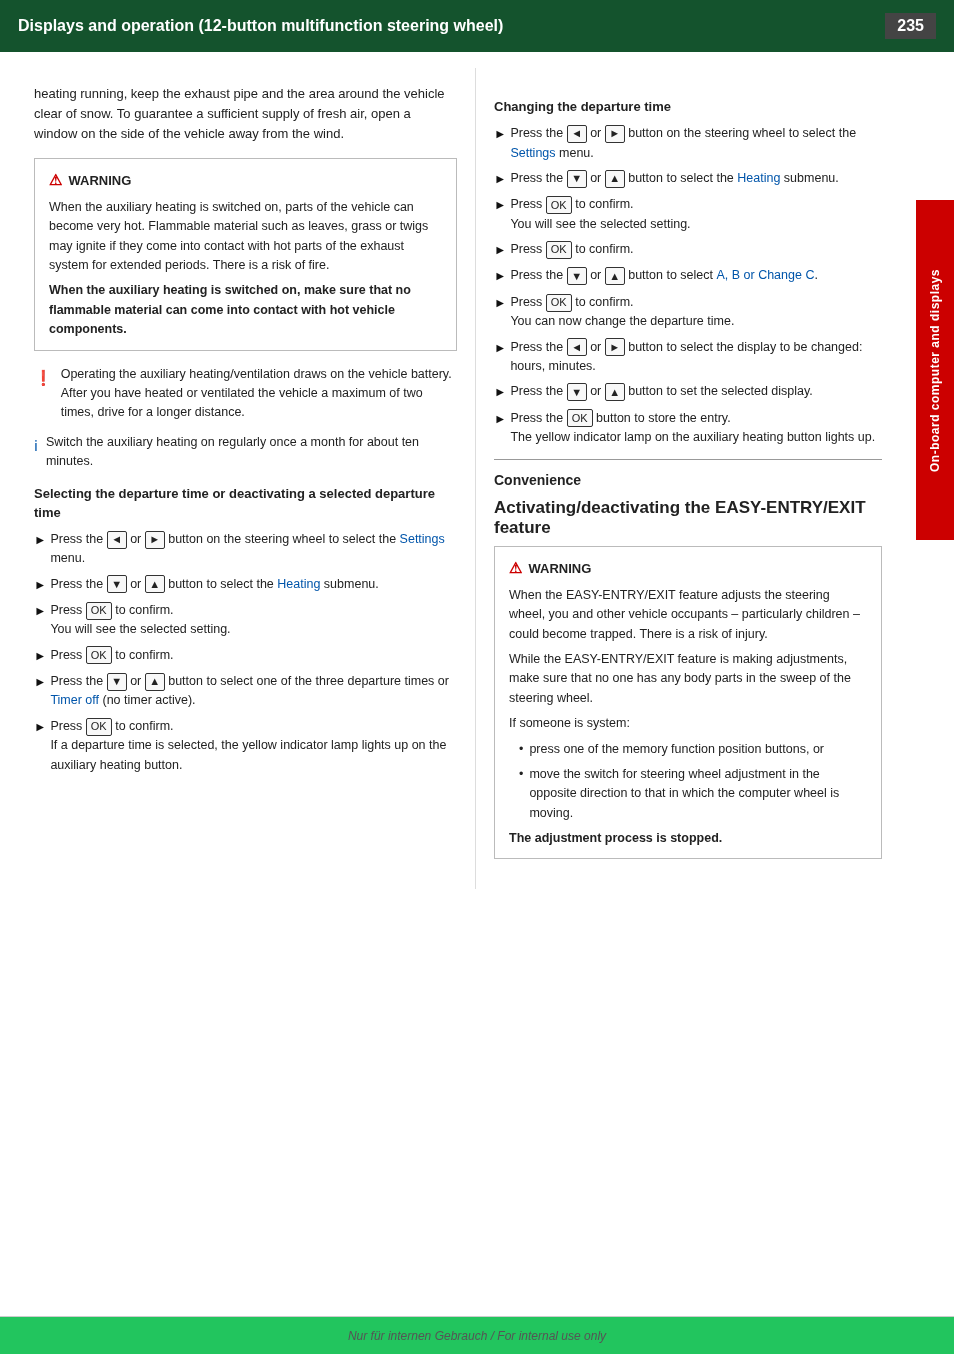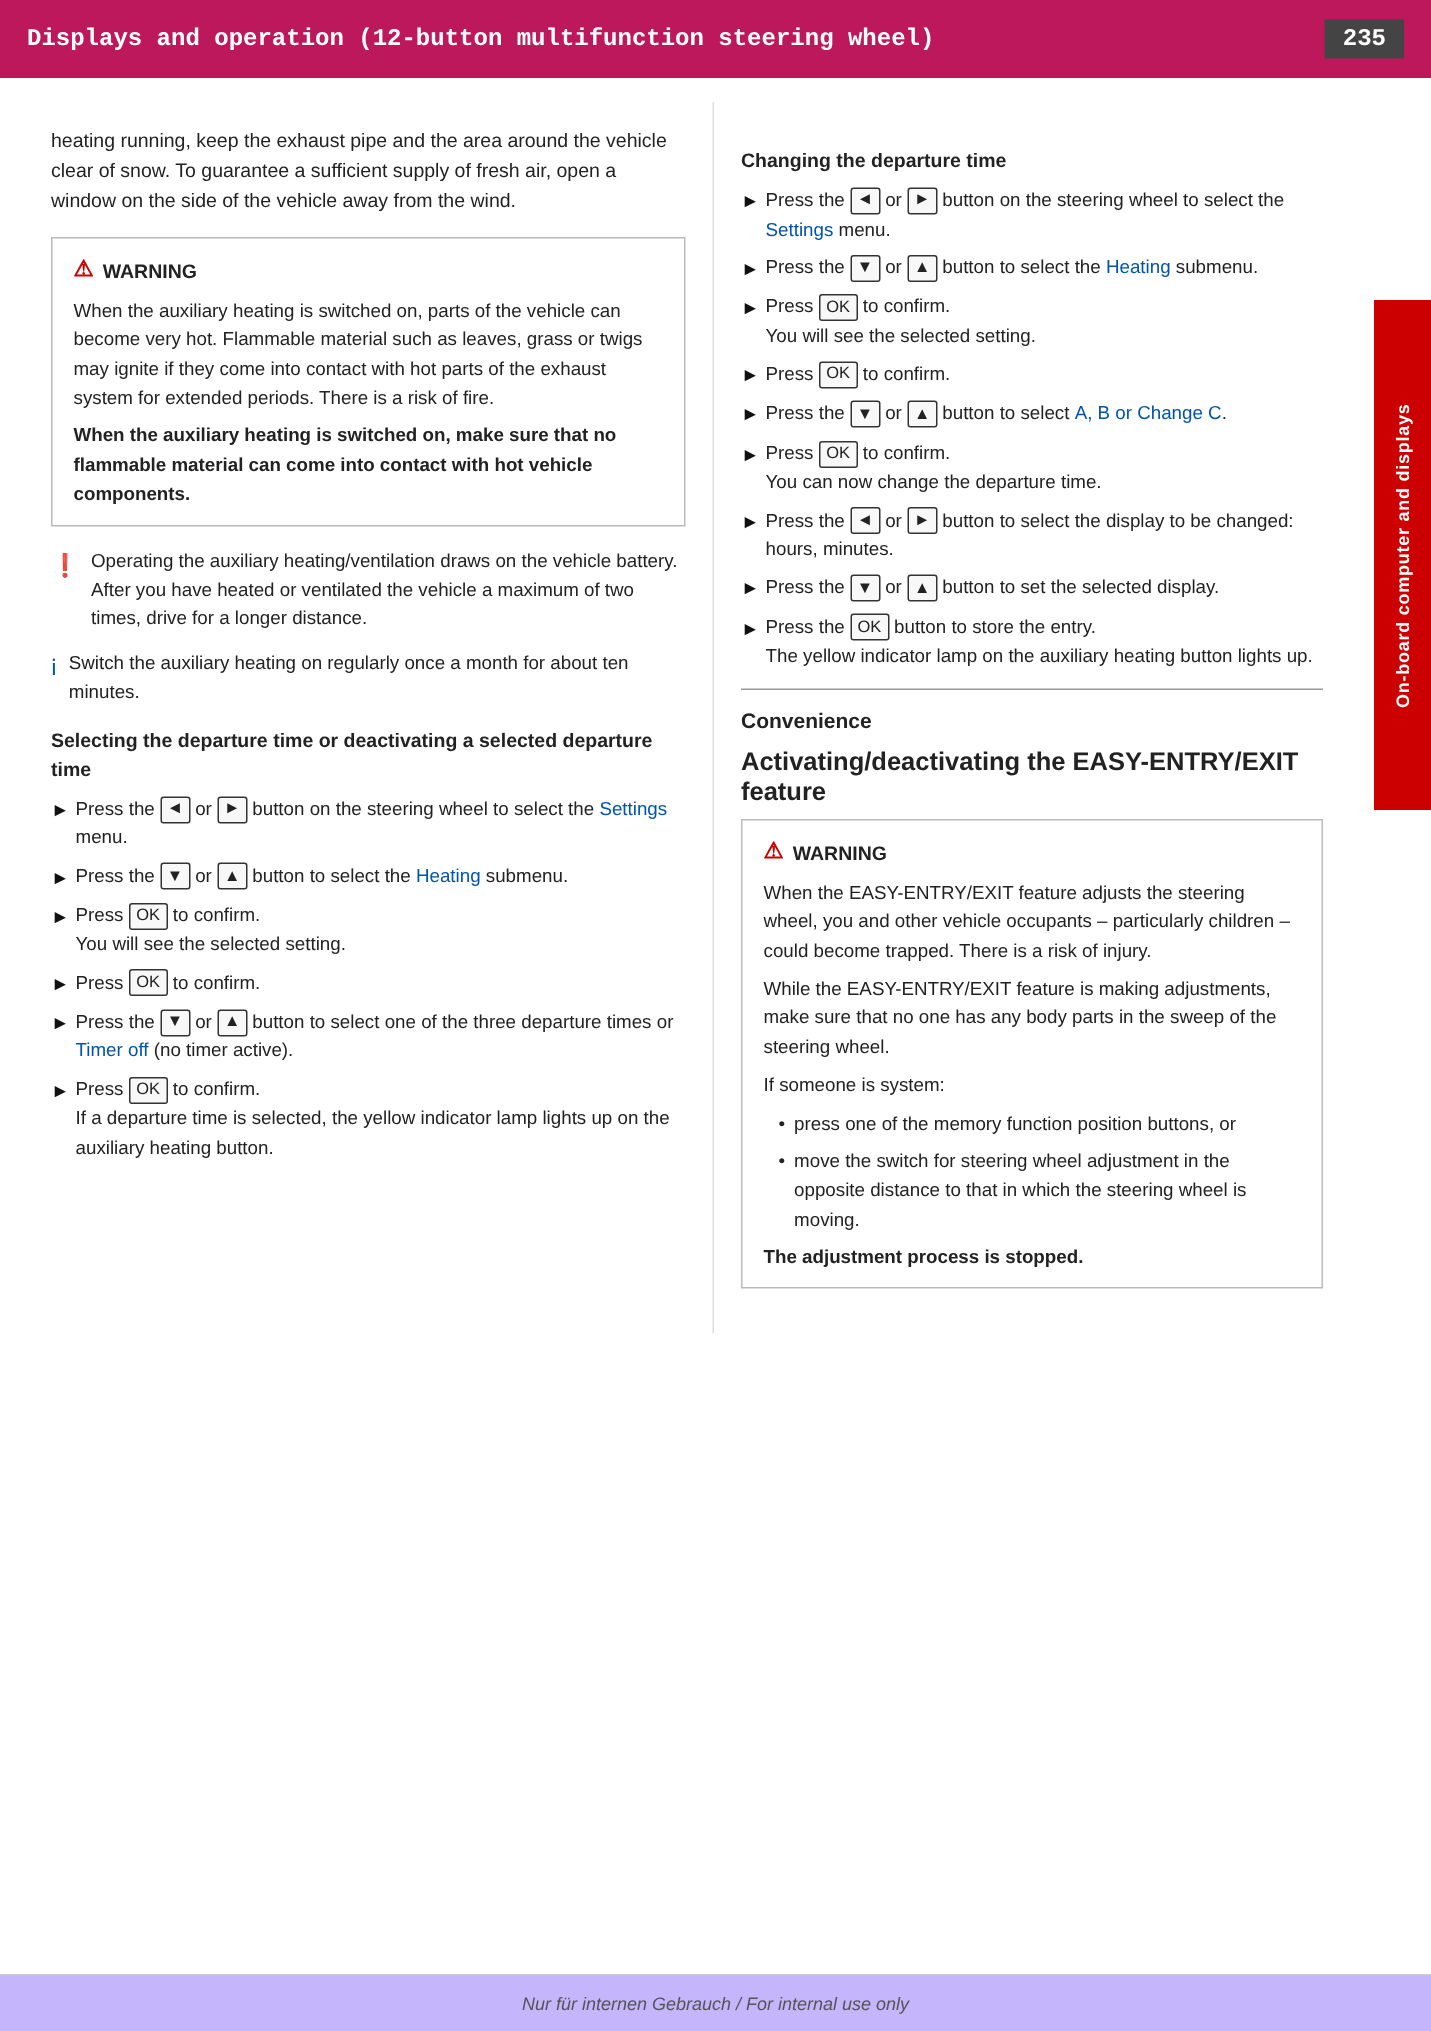--- a/index.html
+++ b/index.html
@@ -8,28 +8,27 @@
       min-height: 1354px;
       background: #fff;
       font-family: Arial, Helvetica, sans-serif;
       font-size: 13px;
       color: #222;
       position: relative;
     }
 
     
     .page-header {
-      background: #be185d;
+      background: #14532d;
       color: #fff;
       display: flex;
       align-items: center;
       justify-content: space-between;
       padding: 10px 18px;
       height: 52px;
-      font-family: Liberation Mono, monospace;
     }
     .page-header-title {
       font-size: 16px;
       font-weight: bold;
       color: #fff;
     }
     .page-number {
       font-size: 16px;
       font-weight: bold;
       color: #fff;
@@ -242,21 +241,21 @@
       color: #222;
     }
 
     
     .page-footer {
       position: absolute;
       bottom: 0;
       left: 0;
       right: 0;
       height: 38px;
-      background: #c4b5fd;
+      background: #22c55e;
       border-top: 1px solid #ccc;
       display: flex;
       align-items: center;
       justify-content: center;
       font-size: 12px;
       color: #555;
       font-style: italic;
     }
   </style>
 </head>
@@ -398,21 +397,21 @@
       <div class="warning-title">
         <span class="warning-icon">⚠</span>
         <span>WARNING</span>
       </div>
       <div class="warning-text">
         <p>When the EASY-ENTRY/EXIT feature adjusts the steering wheel, you and other vehicle occupants – particularly children – could become trapped. There is a risk of injury.</p>
         <p>While the EASY-ENTRY/EXIT feature is making adjustments, make sure that no one has any body parts in the sweep of the steering wheel.</p>
         <p>If someone is system:</p>
         <ul class="dot-list">
           <li>press one of the memory function position buttons, or</li>
-          <li>move the switch for steering wheel adjustment in the opposite distance to that in which the steering wheel is moving.</li>
+          <li>move the switch for steering wheel adjustment in the opposite direction to that in which the computer wheel is moving.</li>
         </ul>
         <p>The adjustment process is stopped.</p>
       </div>
     </div>
 
   </div>
 </div>
 
 <div class="page-footer">
   <span>Nur für internen Gebrauch / For internal use only</span>

